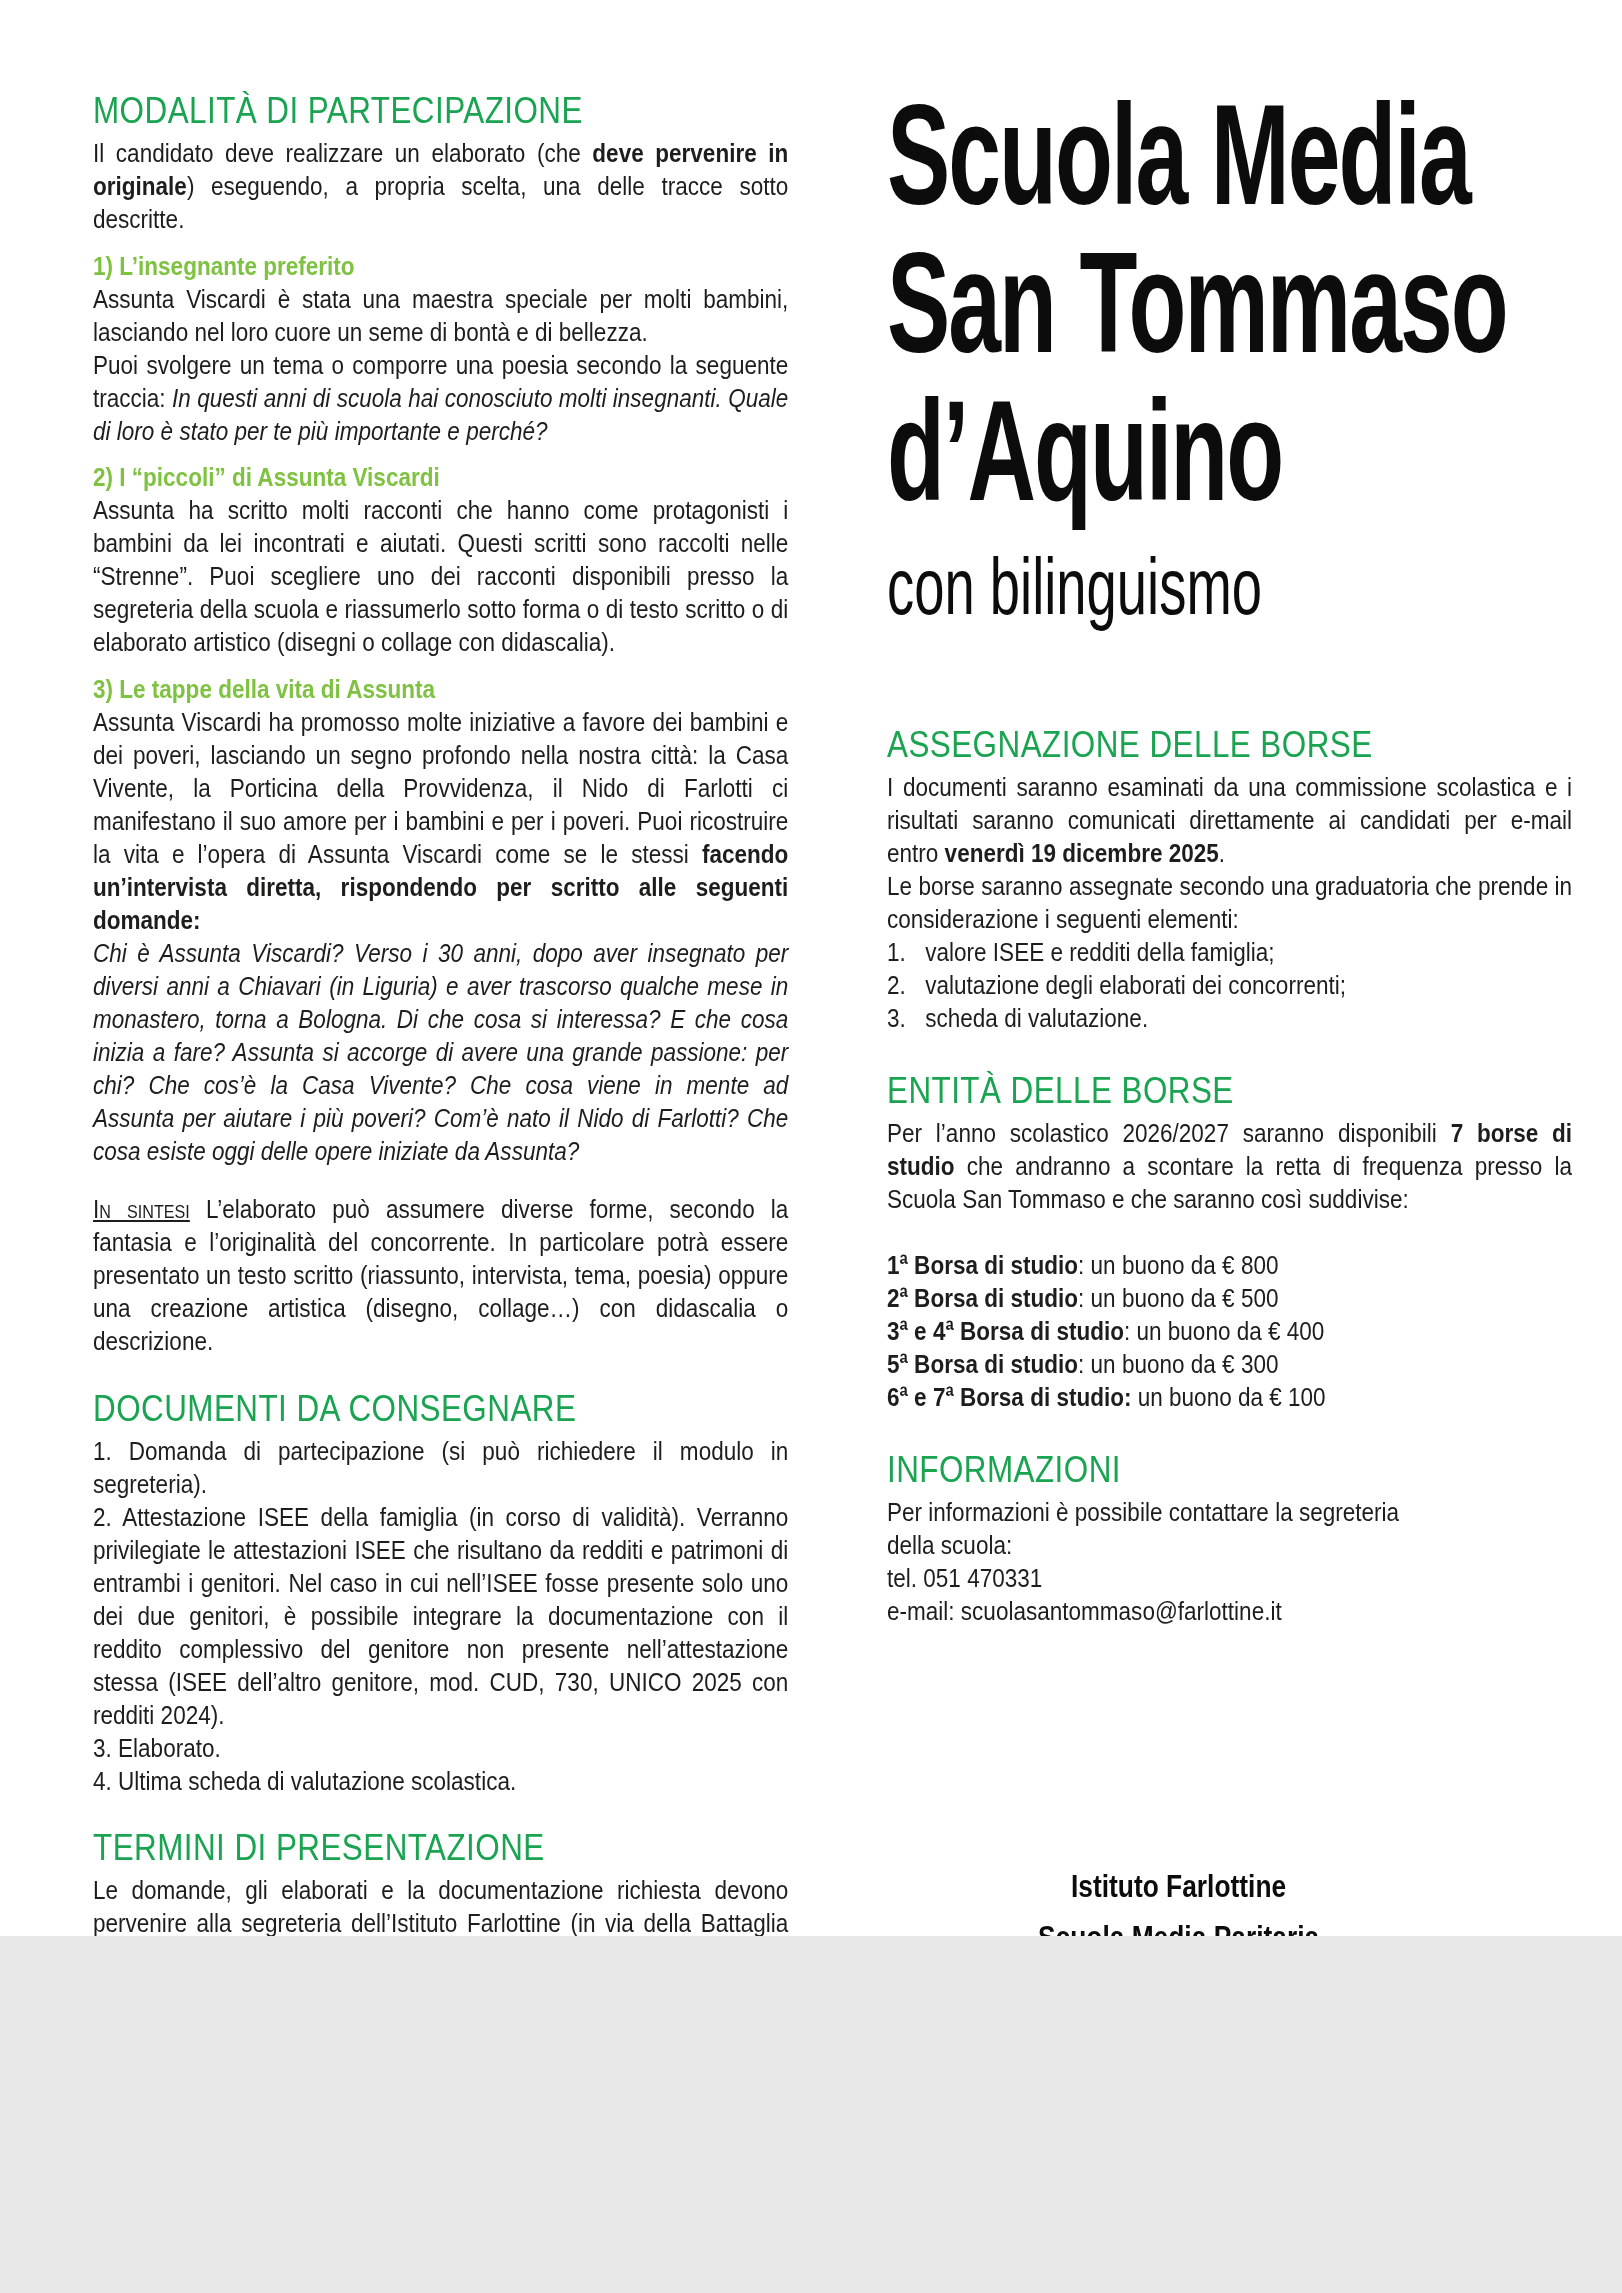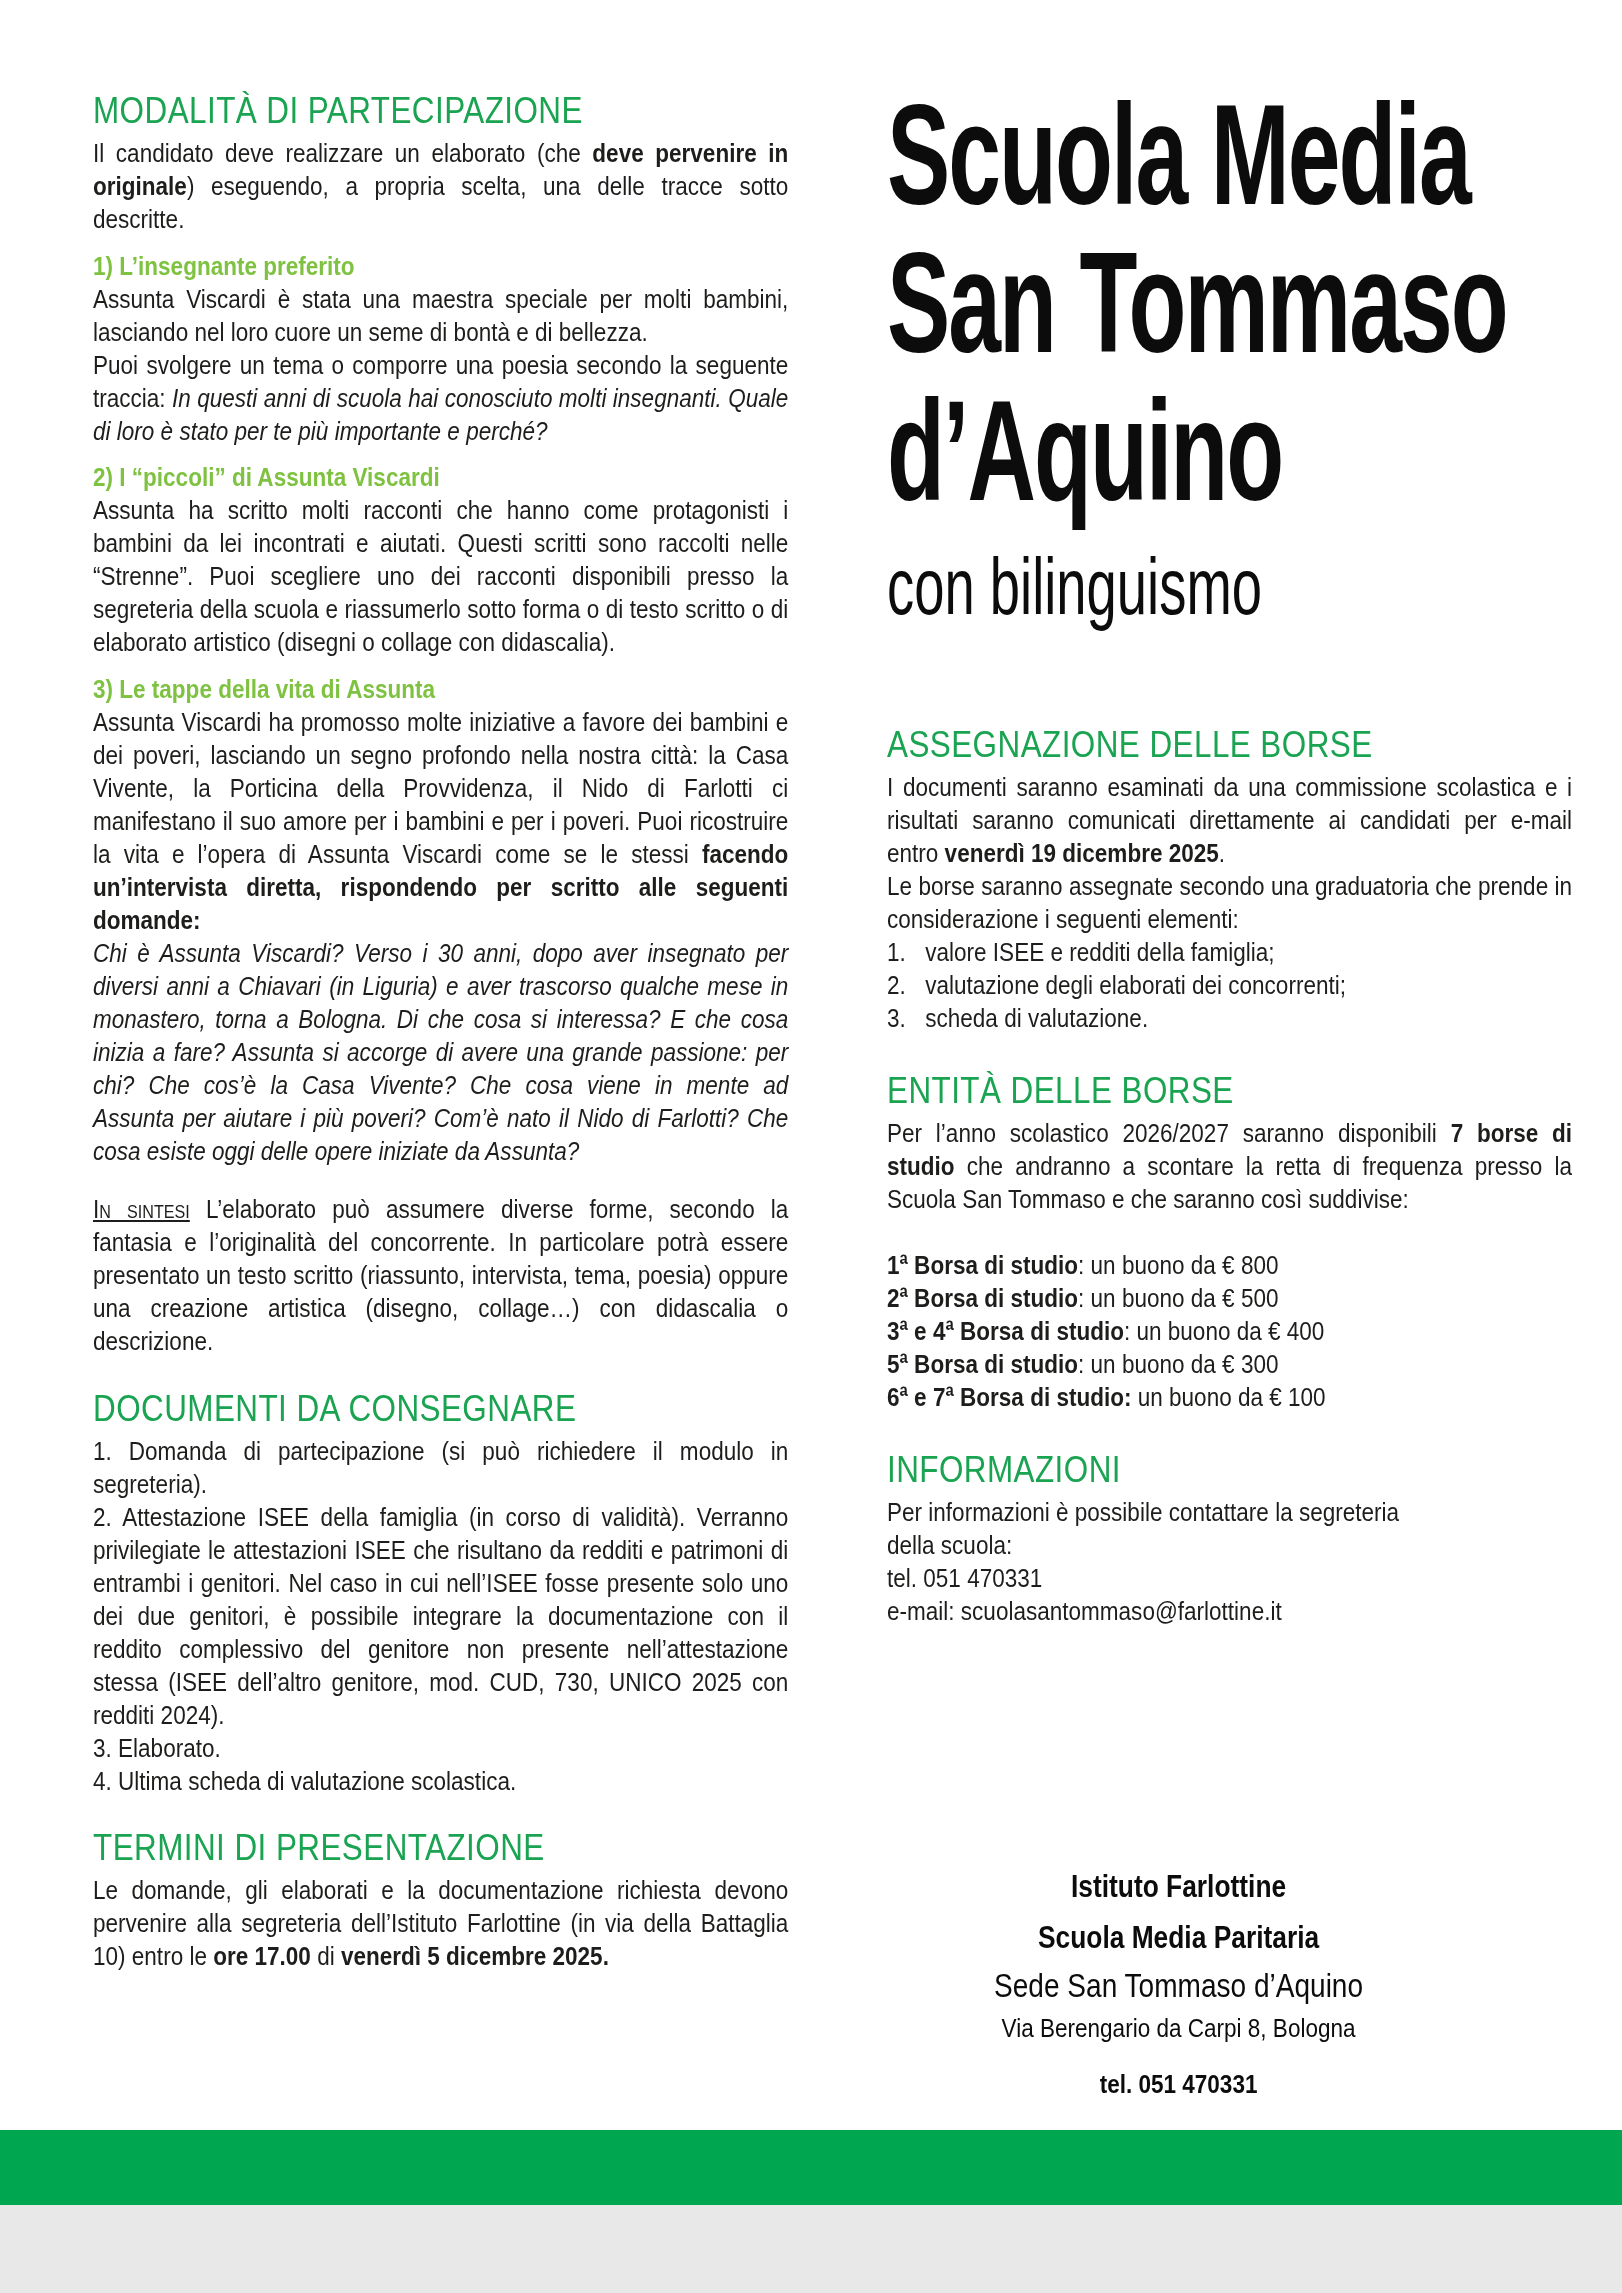--- a/index.html
+++ b/index.html
@@ -1,17 +1,17 @@
 <!DOCTYPE html>
 <html style="--green: #1aa351; --lgreen: #7fc241; --bar: #00a750; --text: #1d1d1b;"><head>
 <meta charset="utf-8">
 <style>
   html,body { margin:0; padding:0; background:#e8e8e8; }
   .page {
-    position:relative; width:1622px; height:2205px; background:#ffffff;
+    position:relative; width:1622px; height:1936px; background:#ffffff;
     overflow:hidden; font-family:"Liberation Sans", sans-serif; color:var(--text,#1d1d1b);
   }
   .col { position:absolute; transform:scaleX(0.85); transform-origin:left top; }
   .col-left  { left:93px;  top:88px; width:818px; }
   .col-right { left:887px; top:67px; width:806px; }
 
   .sec-h {
     font-size:37px; line-height:45px; font-weight:400; letter-spacing:0.5px;
     color:var(--green,#1aa351); margin:0 0 3.9px 0;
   }

